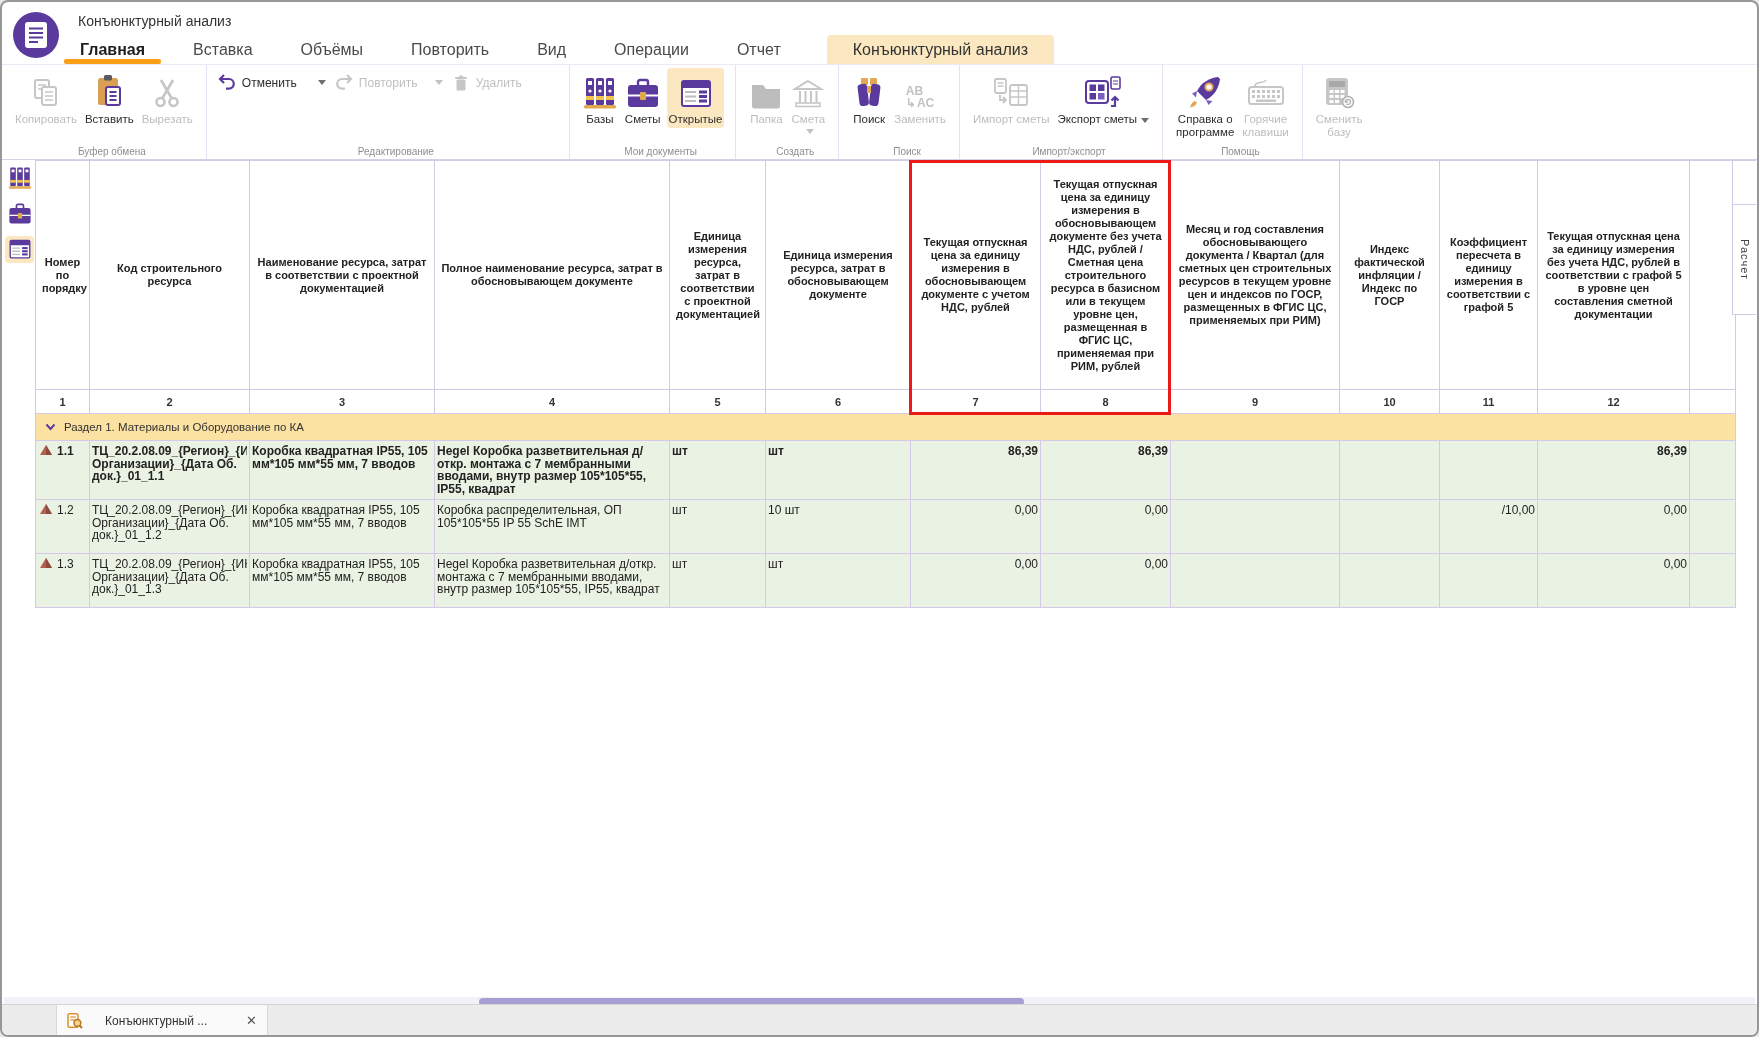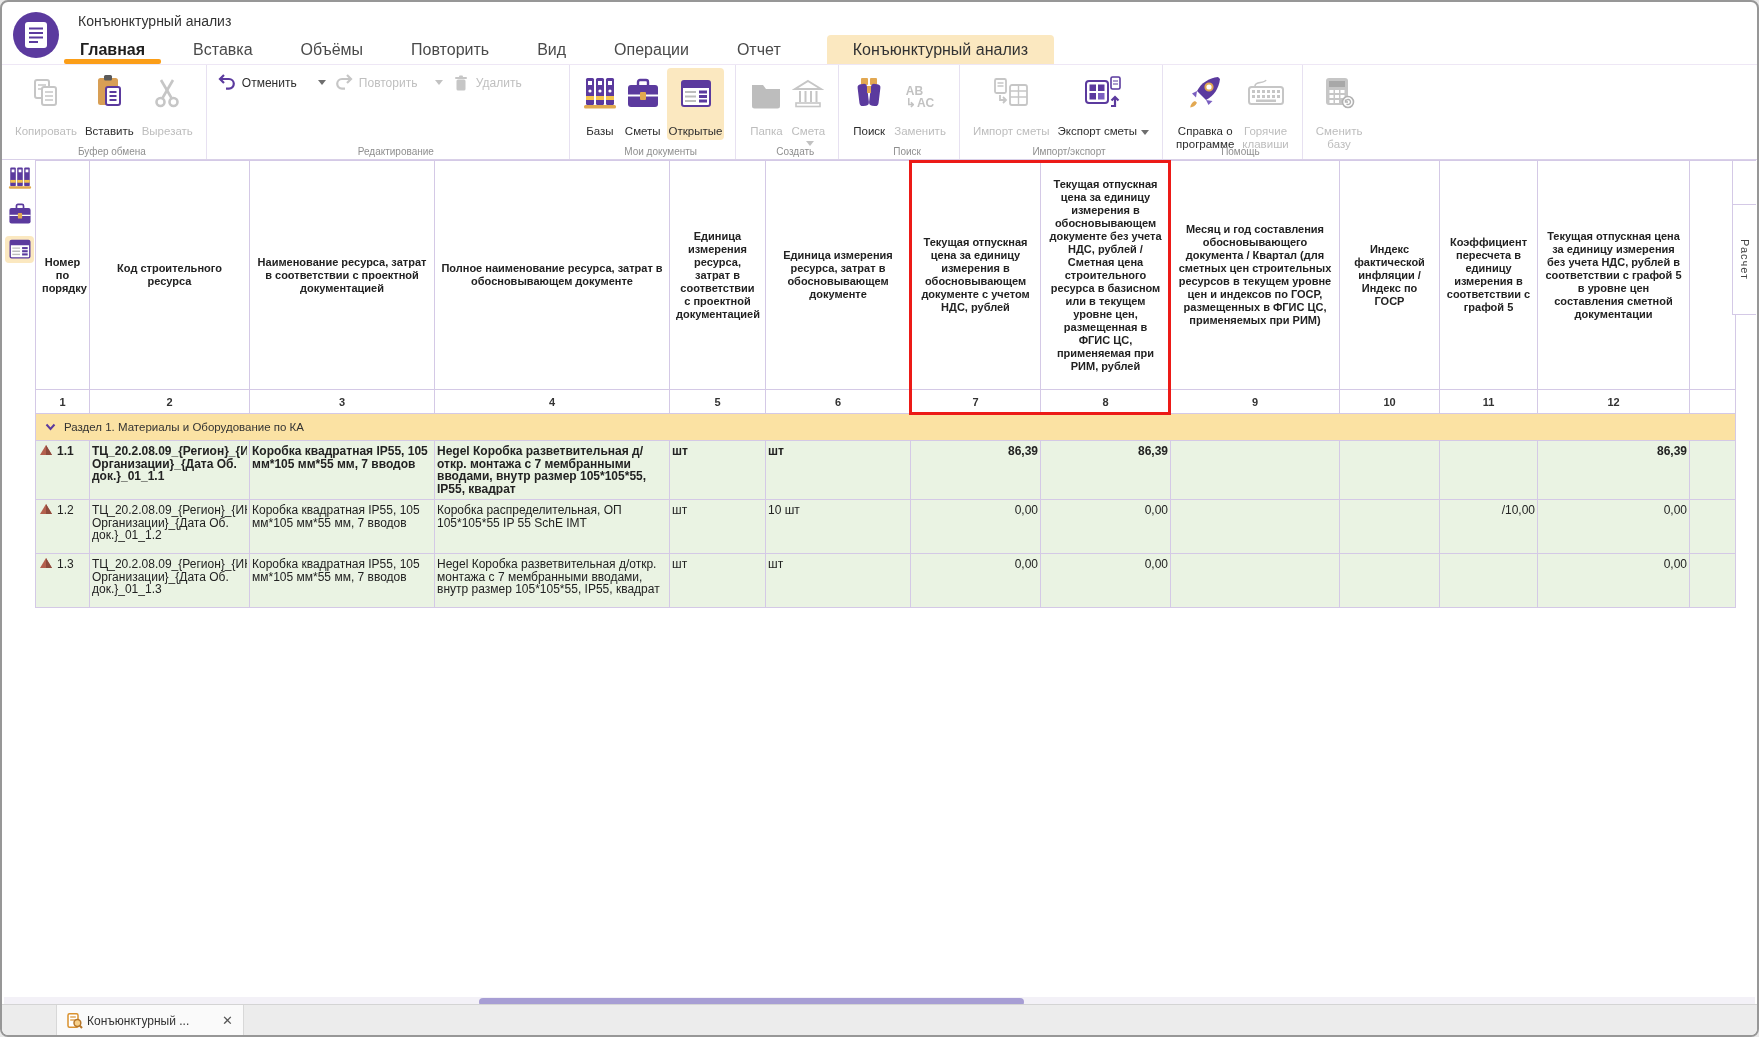--- a/index.html
+++ b/index.html
@@ -14,21 +14,21 @@
 .tab.active{color:#1f1f1f;font-weight:bold;}
 .tab.active::after{content:"";position:absolute;left:-14px;right:-14px;bottom:0;height:5px;border-radius:2px;background:#fb9e18;}
 .tab.hl{background:#fbe8c0;margin-right:0;padding:0 26px;border-radius:4px 4px 0 0;color:#333;}
 
 
 .ribbon{position:absolute;left:0;top:62px;width:100%;height:96px;border-top:1px solid #eee7f5;border-bottom:1px solid #d9d0e8;display:flex;background:#fff;}
 .rgroup{position:relative;display:flex;align-items:flex-start;padding:3px 9px 16px;border-right:1px solid #e7e1f1;}
 .glabel{position:absolute;left:16px;right:0;bottom:2px;text-align:center;font-size:10px;color:#8f8f8f;white-space:nowrap;}
 .bigbtn{display:flex;flex-direction:column;align-items:center;padding:3px 2px 2px;margin:0 2px;border-radius:4px;cursor:pointer;}
 .bicon{height:38px;display:flex;align-items:flex-end;justify-content:center;}
-.blabel{font-size:11.5px;color:#2d2d2d;text-align:center;line-height:13px;margin-top:16px;white-space:nowrap;}
+.blabel{font-size:11.5px;color:#2d2d2d;text-align:center;line-height:13px;margin-top:4px;white-space:nowrap;}
 .bigbtn.disabled .blabel{color:#bdbdbd;}
 .bigbtn.selected{background:#fbe8c0;}
 .dd{width:0;height:0;border-left:4px solid transparent;border-right:4px solid transparent;border-top:5px solid #6e6e6e;display:inline-block;margin-left:4px;}
 .dd.gray{border-top-color:#c2c2c2;}
 .smallcol{display:flex;flex-direction:row;gap:7px;padding-top:6px;}
 .smallbtn{display:flex;align-items:center;width:110px;font-size:12px;color:#2d2d2d;cursor:pointer;}
 .smallbtn .sicon{width:22px;display:flex;justify-content:center;}
 .smallbtn .slabel{flex:1;margin-left:4px;}
 .smallbtn.disabled{color:#bfbfbf;}
 .abac{font-size:12px;font-weight:bold;color:#c2c2c2;line-height:12px;text-align:left;}
@@ -58,21 +58,21 @@
 
 .rstrip{position:absolute;right:1px;top:158px;width:24px;z-index:2;}
 .rbox{width:24px;height:45px;border:1px solid #d4c9e6;border-right:none;background:#fff;}
 .rtab{width:24px;height:110px;border:1px solid #d4c9e6;border-right:none;border-top:none;background:#fff;display:flex;align-items:center;justify-content:center;}
 .rtab span{writing-mode:vertical-rl;font-size:11px;color:#444;letter-spacing:1px;}
 
 
 .hscroll{position:absolute;left:2px;right:2px;top:995px;height:10px;background:#f3f1f7;}
 .hthumb{position:absolute;left:475px;top:1px;width:545px;height:8px;border-radius:4px;background:#a79ed4;cursor:pointer;}
 .bottombar{position:absolute;left:0;right:0;bottom:0;height:31px;background:#ececec;border-top:1px solid #d4d4d4;}
-.btab{position:absolute;left:54px;top:0;height:31px;width:188px;background:#fafafa;border-left:1px solid #d8d8d8;border-right:1px solid #d8d8d8;display:flex;align-items:center;padding:0 10px;gap:4px;cursor:pointer;}
+.btab{position:absolute;left:54px;top:0;height:31px;width:212px;background:#fafafa;border-left:1px solid #d8d8d8;border-right:1px solid #d8d8d8;display:flex;align-items:center;padding:0 10px;gap:22px;cursor:pointer;}
 .btab .blbl{font-size:12px;color:#333;white-space:nowrap;overflow:hidden;flex:1;}
 .bclose{font-size:13px;color:#555;cursor:pointer;line-height:13px;}
 svg{display:block;}
 </style>
 </head>
 <body>
 
 <div class="window">
 
   <div class="appicon">

